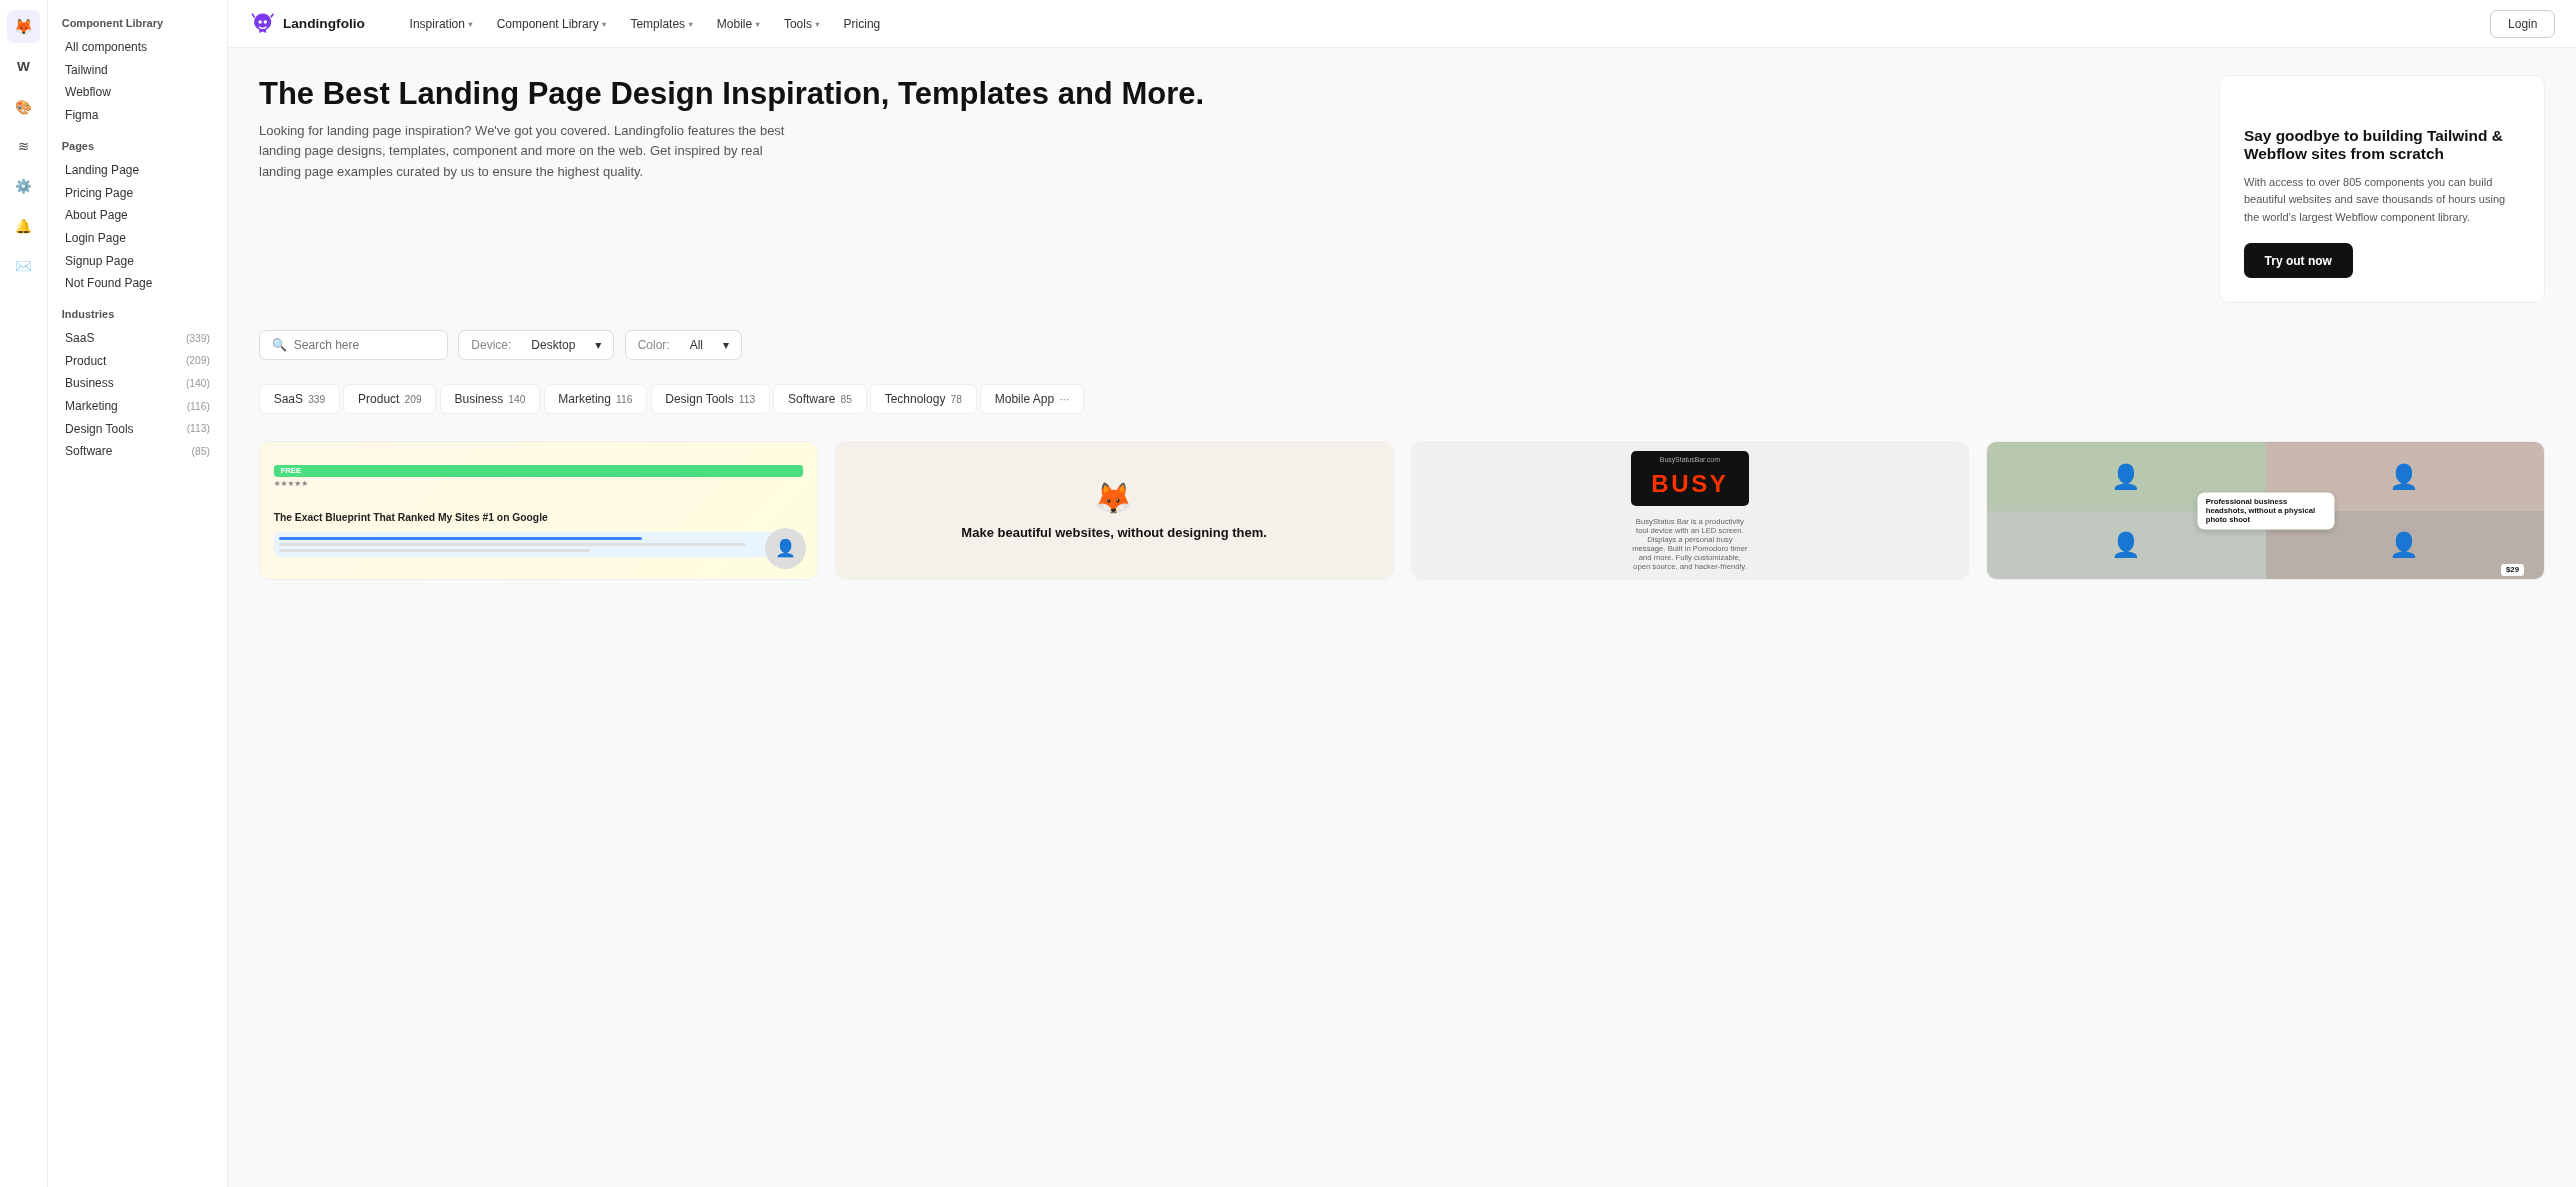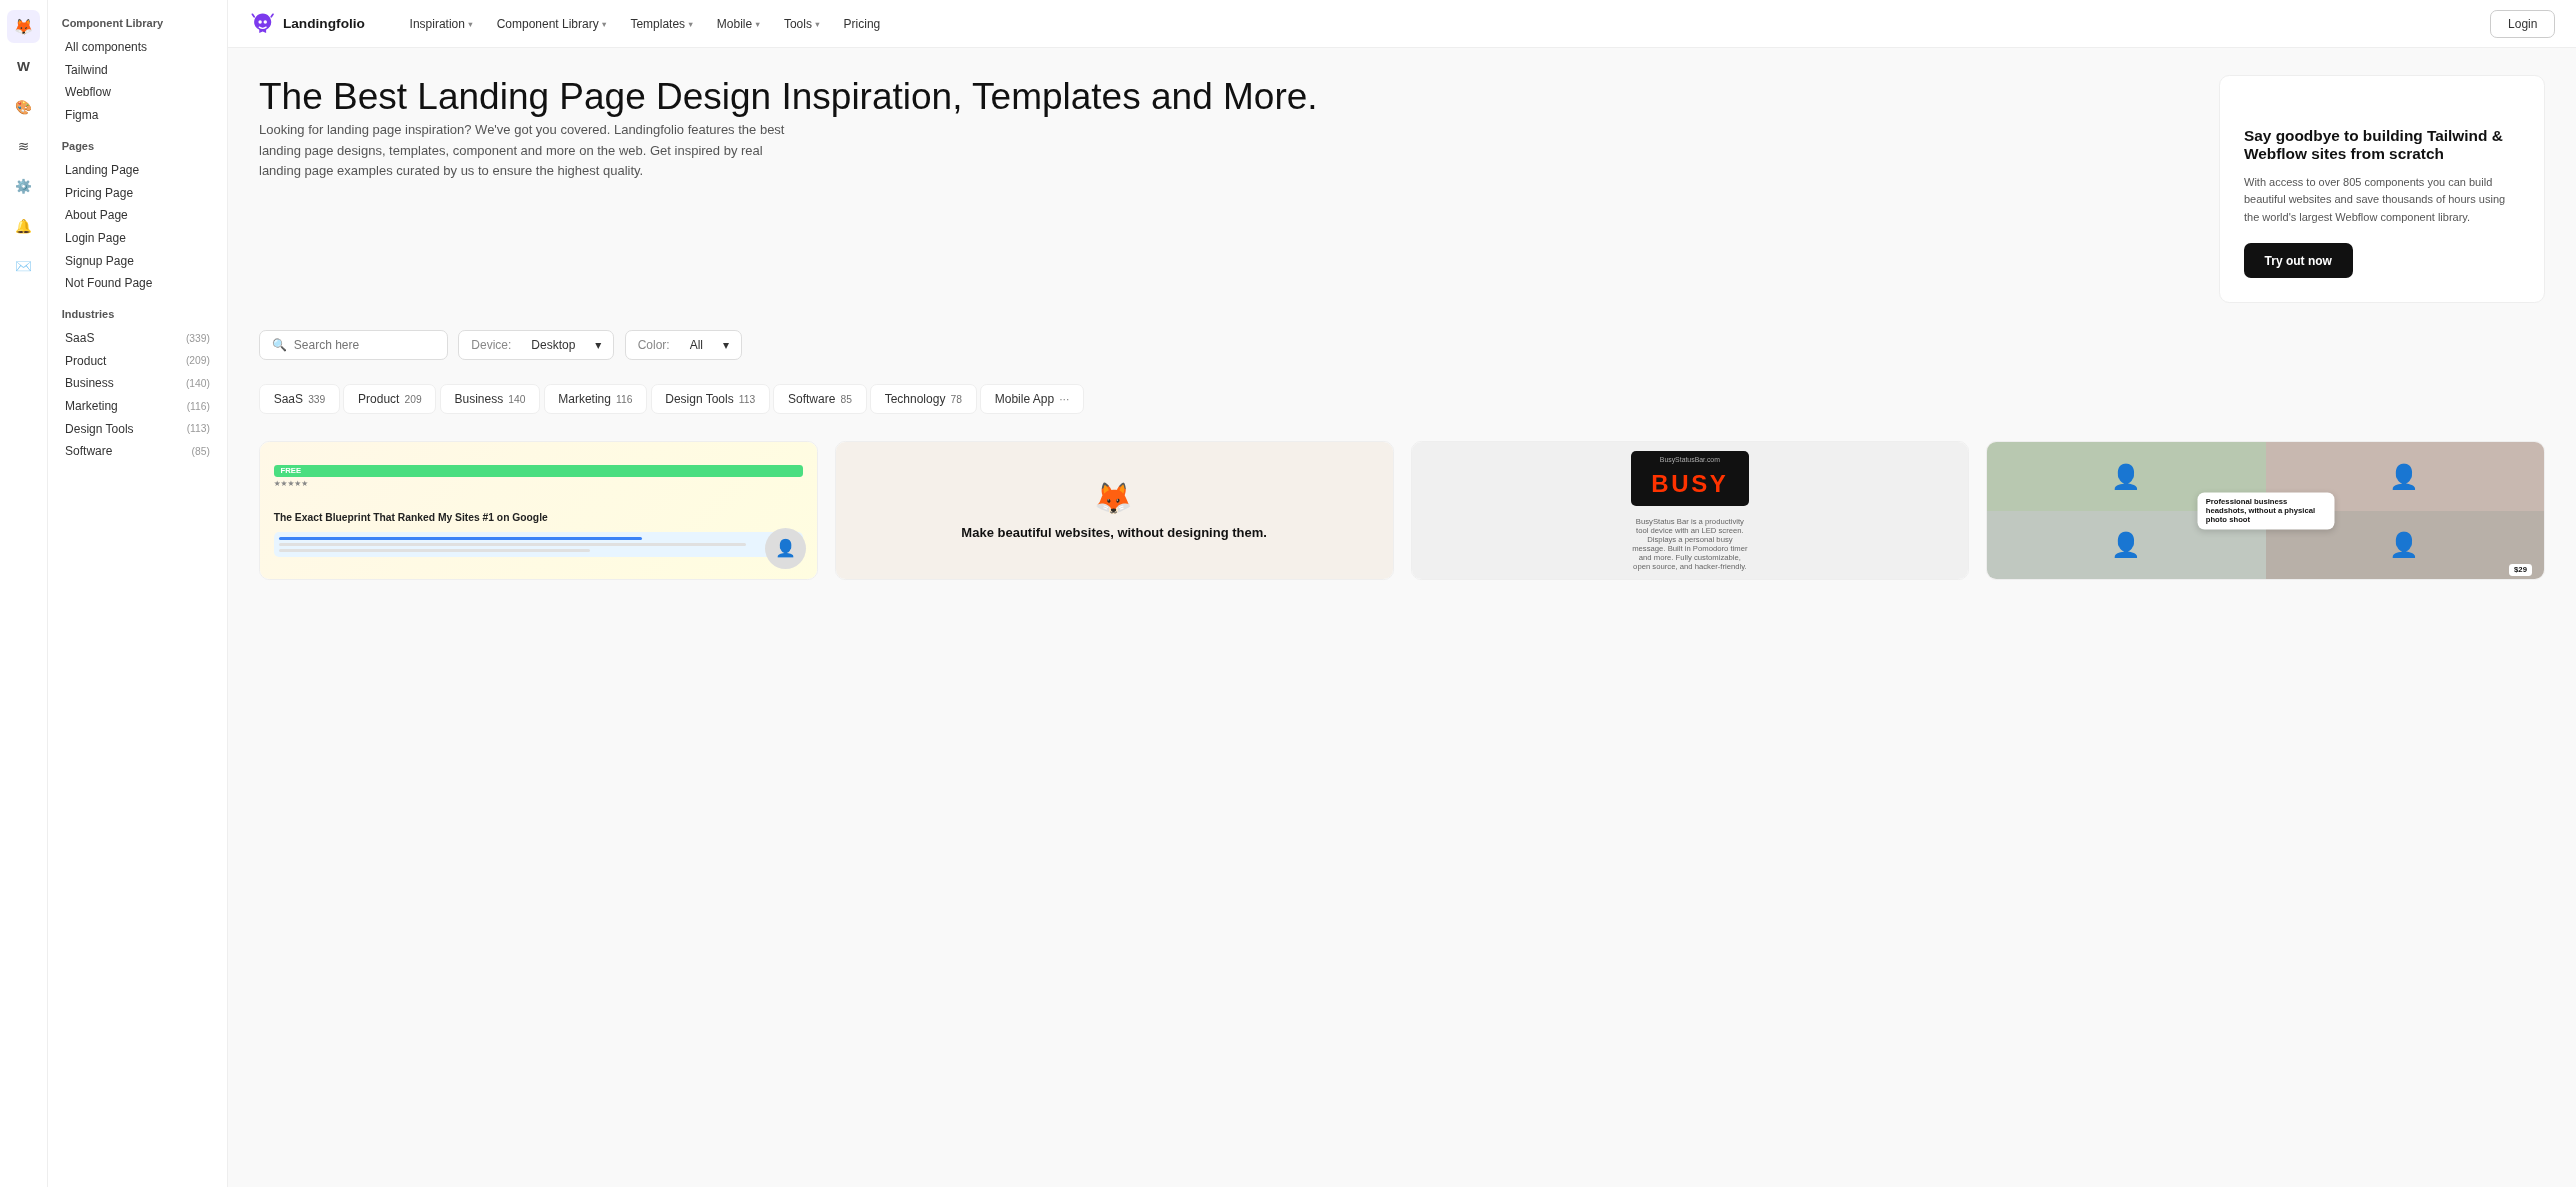--- a/index.html
+++ b/index.html
@@ -133,25 +133,25 @@
 
     
     .hero {
       display: flex;
       gap: 27.4px;
       margin-bottom: 27.4px;
       align-items: flex-start;
     }
     .hero-text { flex: 1; }
     .hero-title {
-      font-size: 37px;
-      font-weight: 400;
+      font-size: 31px;
+      font-weight: 700;
       color: #111;
       line-height: 1.2;
-      margin-bottom: 0;
+      margin-bottom: 8px;
     }
     .hero-desc {
       font-size: 13px;
       color: #555;
       line-height: 1.6;
       max-width: 548px;
     }
     .hero-card {
       background: #fff;
       border-radius: 10.3px;
@@ -529,21 +529,21 @@
       </div>
 
       <div class="card">
         <div class="card-img" style="position:relative;background:#f0ece8;">
           <div style="display:grid;grid-template-columns:1fr 1fr;height:100%;">
             <div style="background:#b8c8b0;display:flex;align-items:center;justify-content:center;font-size:24px;">👤</div>
             <div style="background:#c8b8b0;display:flex;align-items:center;justify-content:center;font-size:24px;">👤</div>
             <div style="background:#c0c8c0;display:flex;align-items:center;justify-content:center;font-size:24px;">👤</div>
             <div style="background:#b8b0a8;display:flex;align-items:center;justify-content:center;font-size:24px;position:relative;">
               👤
-              <div style="position:absolute;bottom:3.4px;right:12px;background:#fff;border-radius:3.4px;padding:1.7px 5.1px;font-size:7.7px;font-weight:700;color:#111;">$29</div>
+              <div style="position:absolute;bottom:3.4px;right:20px;background:#fff;border-radius:3.4px;padding:1.7px 5.1px;font-size:7.7px;font-weight:700;color:#111;">$29</div>
             </div>
           </div>
           <div style="position:absolute;top:50%;left:50%;transform:translate(-50%,-50%);background:#fff;border-radius:6.9px;padding:5.1px 8.6px;width:137px;box-shadow:0 1.7px 6.9px rgba(0,0,0,0.15);">
             <div style="font-size:7.7px;font-weight:700;color:#111;">Professional business headshots, without a physical photo shoot</div>
           </div>
         </div>
       </div>
     </div>
   </div>
 </div>

